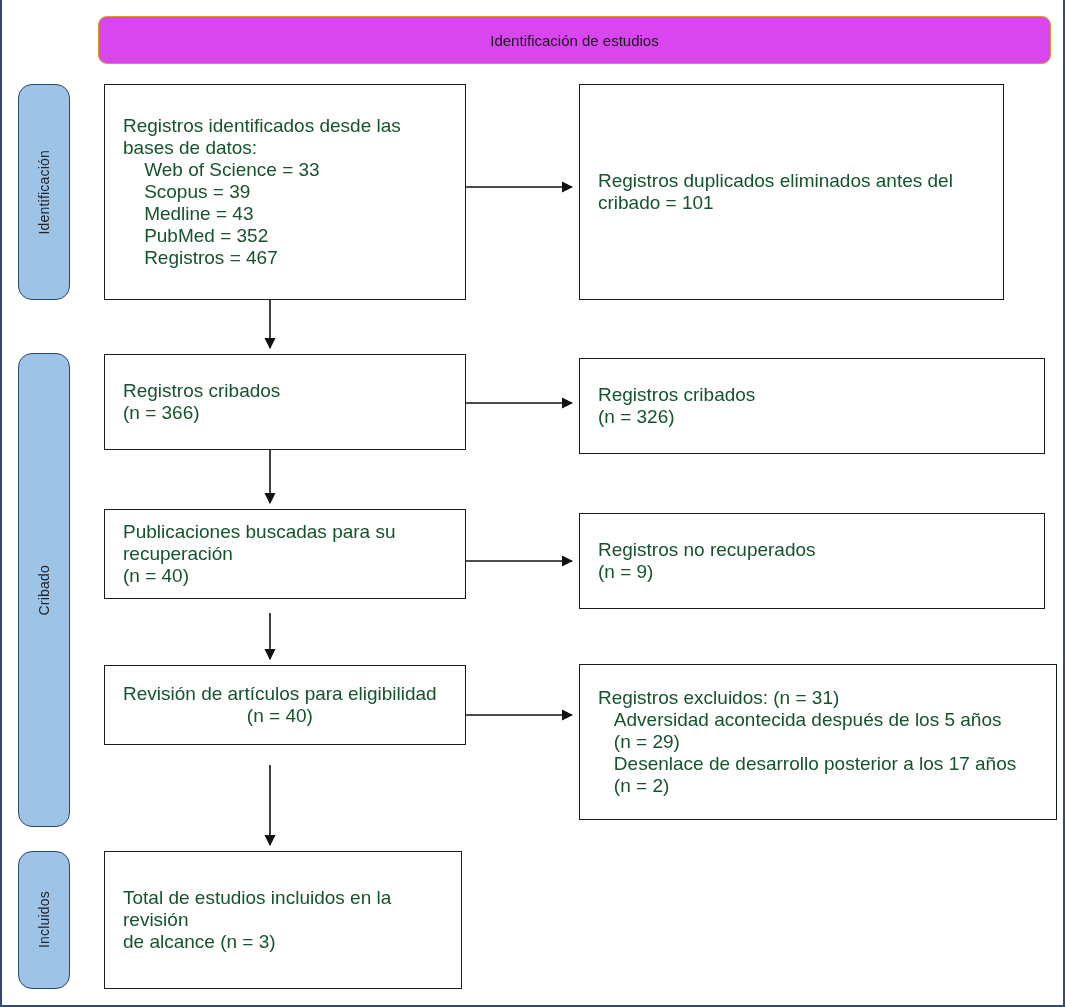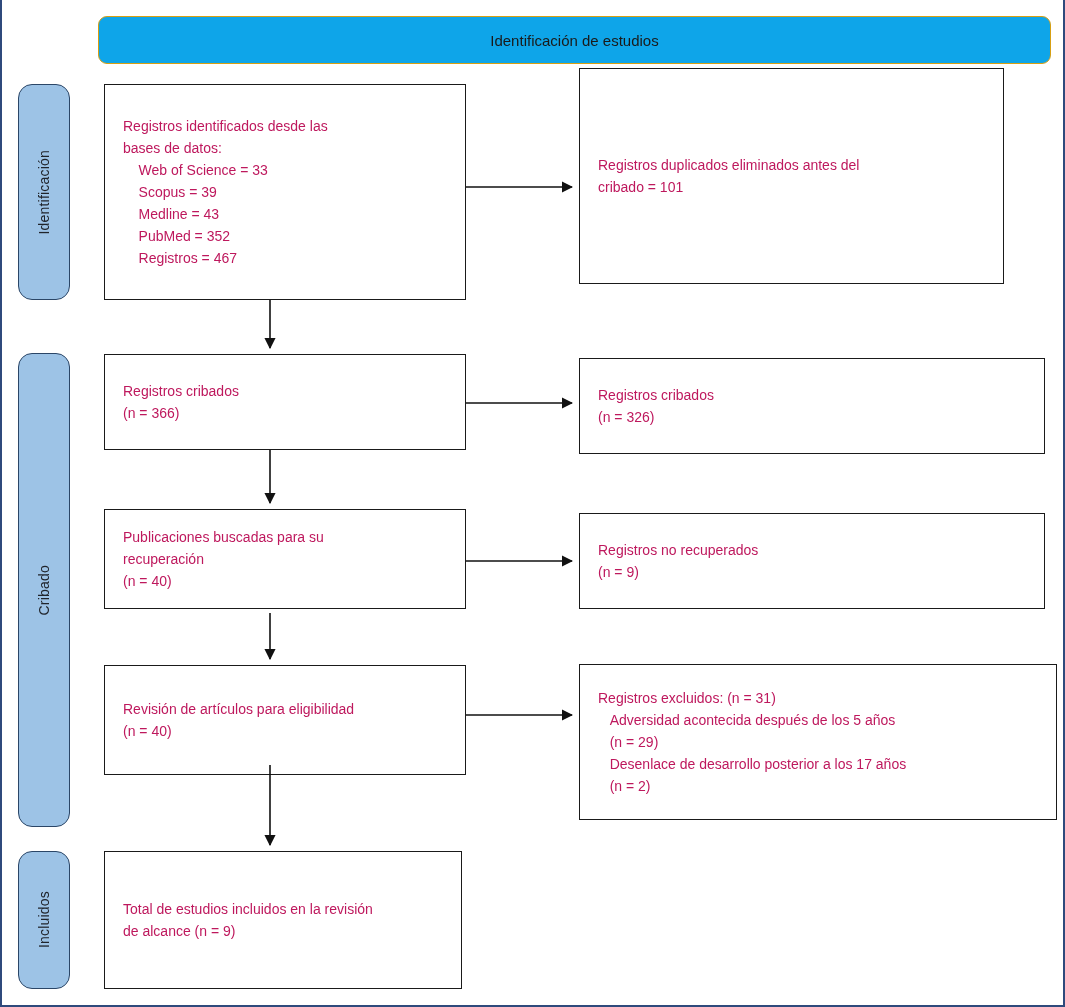--- a/index.html
+++ b/index.html
@@ -21,21 +21,21 @@
     color: #1a1a1a;
   }
 
   
   .banner {
     position: absolute;
     left: 96px;
     top: 16px;
     width: 953px;
     height: 48px;
-    background: #0ea5e9;
+    background: #d946ef;
     border: 1px solid #d79f13;
     border-radius: 9px;
     display: flex;
     align-items: center;
     justify-content: center;
     font-size: 15px;
     color: #1a1a1a;
     box-sizing: border-box;
   }
 
@@ -68,35 +68,35 @@
   .flow-box {
     position: absolute;
     background: #ffffff;
     border: 1.4px solid #1a1a1a;
     box-sizing: border-box;
     display: flex;
     align-items: center;
     padding: 0 18px;
   }
   .flow-box .box-text {
-    font-size: 14px;
+    font-size: 19px;
     line-height: 22px;
-    color: #be185d;
+    color: #14532d;
     white-space: pre-wrap;
   }
 
   
   #box-identified   { left: 102px; top: 84px;  width: 362px; height: 216px; }
   #box-screened     { left: 102px; top: 354px; width: 362px; height: 96px;  }
-  #box-sought       { left: 102px; top: 509px; width: 362px; height: 100px; }
-  #box-eligibility  { left: 102px; top: 665px; width: 362px; height: 110px; }
+  #box-sought       { left: 102px; top: 509px; width: 362px; height: 90px; }
+  #box-eligibility  { left: 102px; top: 665px; width: 362px; height: 80px; text-align: center; }
   #box-included     { left: 102px; top: 851px; width: 358px; height: 138px; }
 
   
-  #box-duplicates   { left: 577px; top: 68px;  width: 425px; height: 216px; }
+  #box-duplicates   { left: 577px; top: 84px;  width: 425px; height: 216px; }
   #box-excluded-scr { left: 577px; top: 358px; width: 466px; height: 96px;  }
   #box-notretrieved { left: 577px; top: 513px; width: 466px; height: 96px;  }
   #box-excluded-rep { left: 577px; top: 664px; width: 478px; height: 156px; }
 
   
   .conn { position: absolute; }
   .conn svg { display: block; overflow: visible; }
 </style>
 </head>
 <body>
@@ -140,21 +140,21 @@
 (n = 40)</span>
   </div>
 
   <div class="flow-box" id="box-eligibility">
     <span class="box-text">Revisión de artículos para eligibilidad
 (n = 40)</span>
   </div>
 
   <div class="flow-box" id="box-included">
     <span class="box-text">Total de estudios incluidos en la revisión
-de alcance (n = 9)</span>
+de alcance (n = 3)</span>
   </div>
 
   <div class="flow-box" id="box-duplicates">
     <span class="box-text">Registros duplicados eliminados antes del
 cribado = 101</span>
   </div>
 
   <div class="flow-box" id="box-excluded-scr">
     <span class="box-text">Registros cribados
 (n = 326)</span>

